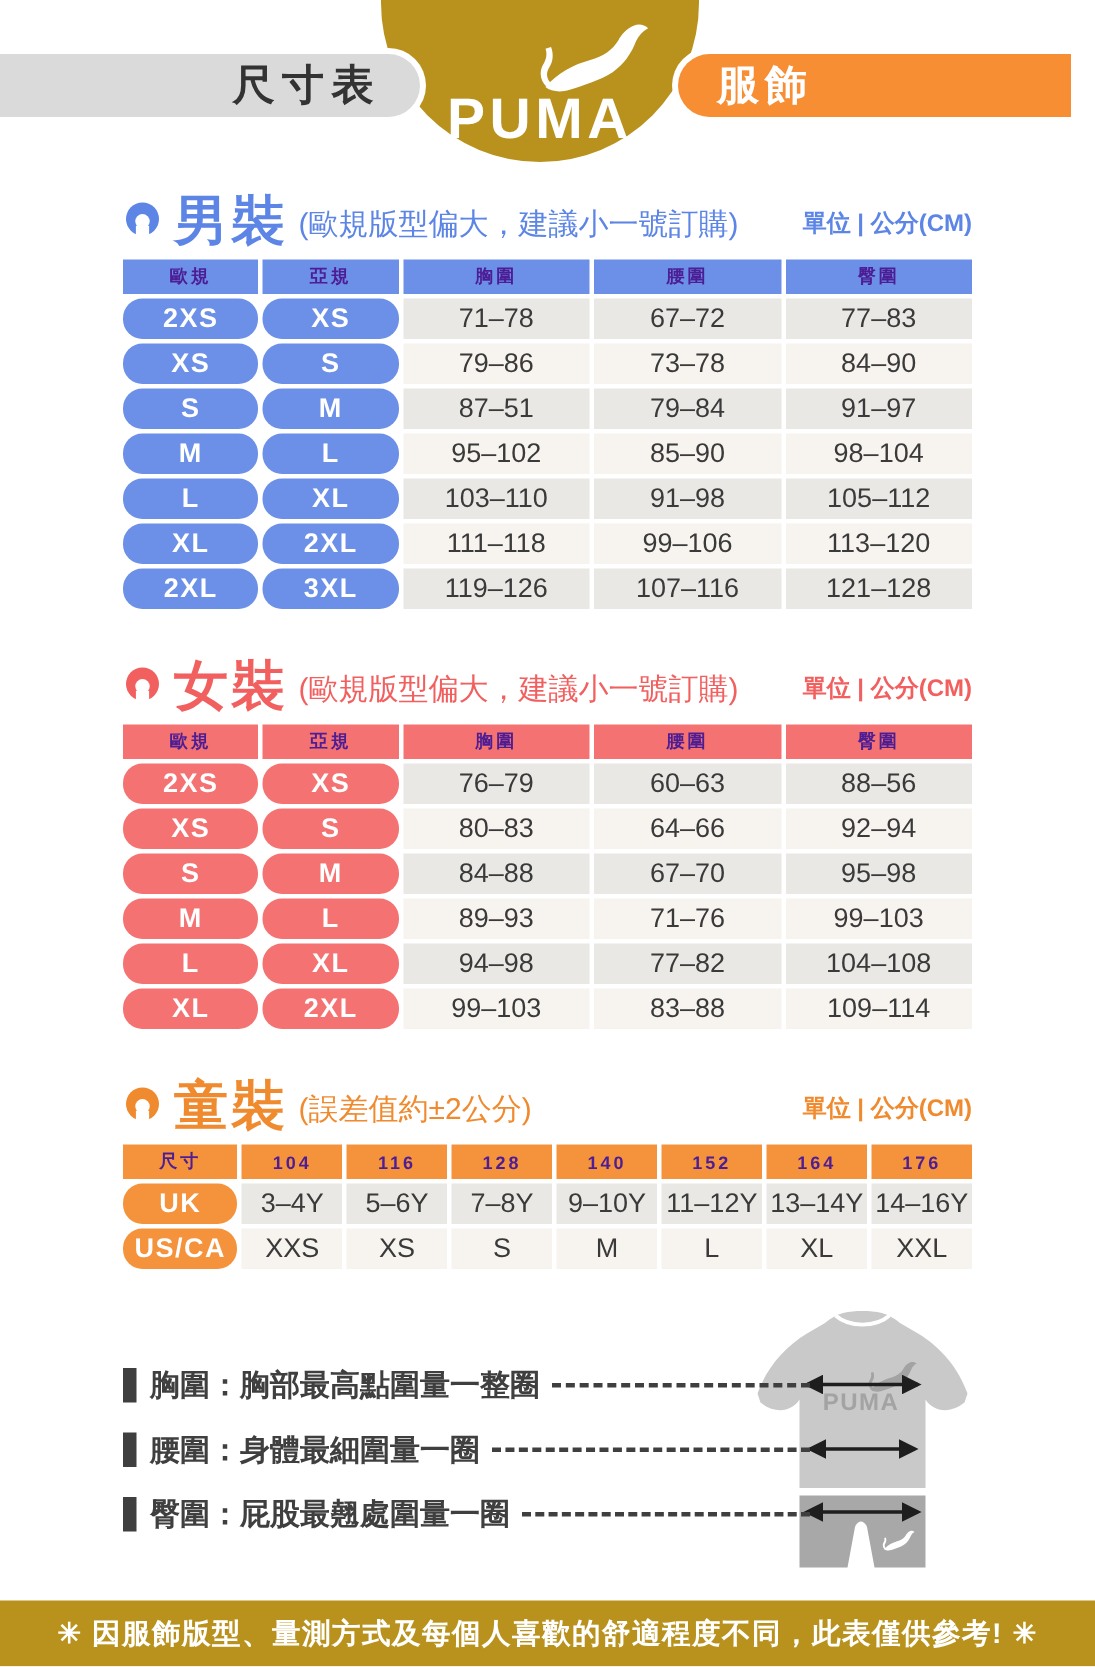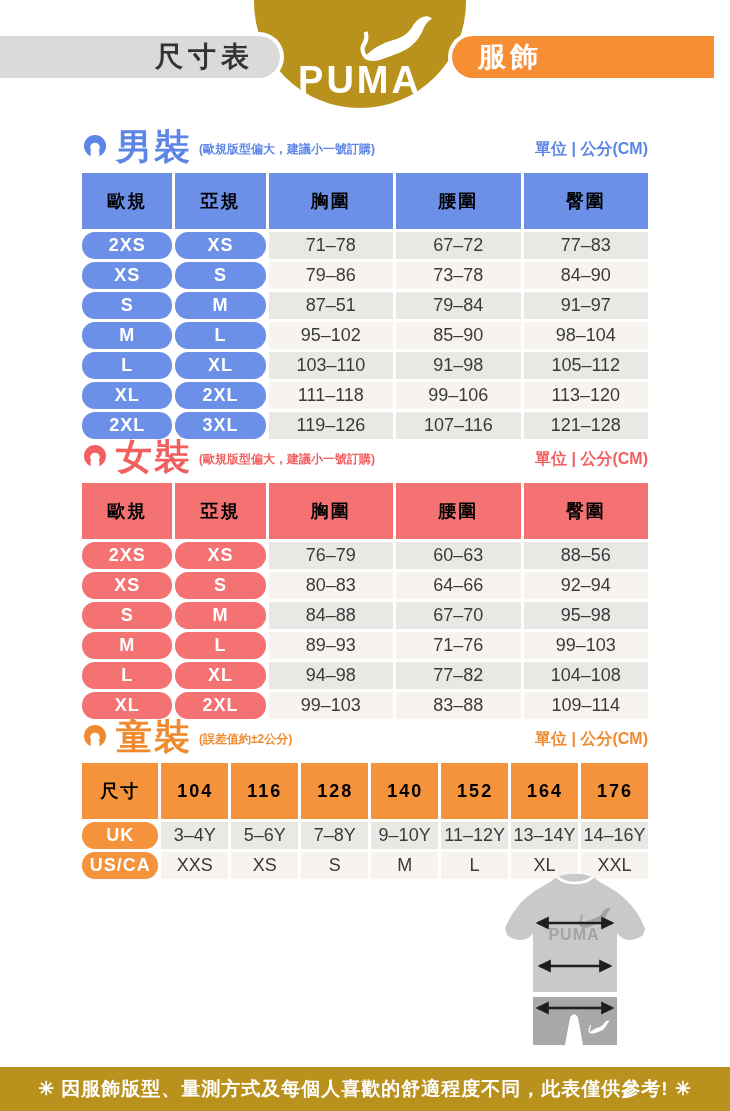--- a/index.html
+++ b/index.html
@@ -21,27 +21,27 @@
               color:#fff;padding-left:26px;letter-spacing:4px;}
 
   
   .section{position:absolute;left:82px;width:566px;}
   .sec-men{top:130px;--accent:#5C85E6;--cell:#6C90E8;}
   .sec-women{top:440px;--accent:#F25F5F;--cell:#F57272;}
   .sec-kids{top:720px;--accent:#F08A2E;--cell:#F5933C;}
   .section-head{display:flex;align-items:center;height:34px;margin-bottom:6px;color:var(--accent);}
   .person-ic{width:26px;height:26px;margin-right:8px;flex:0 0 auto;}
   .sec-title{font-size:36px;font-weight:bold;letter-spacing:2px;}
-  .sec-sub{font-size:12px;font-weight:bold;margin-left:7px;margin-top:4px;}
+  .sec-sub{font-size:20px;font-weight:normal;margin-left:7px;margin-top:4px;}
   .sec-unit{margin-left:auto;font-size:16px;font-weight:bold;margin-top:4px;text-align:center;}
 
   table.size{border-collapse:separate;border-spacing:3px;table-layout:fixed;
              width:572px;margin-left:-3px;}
-  table.size th{background:var(--cell);color:#000000;font-size:18px;font-weight:bold;
-                height:23px;letter-spacing:2px;padding:16px;text-align:center;}
+  table.size th{background:var(--cell);color:#4c1d95;font-size:12px;font-weight:bold;
+                height:23px;letter-spacing:2px;padding:0;text-align:center;}
   table.size td{height:27px;font-size:18px;text-align:center;color:#3A3A3A;padding:0;}
   table.size td.lab{background:var(--cell);color:#fff;font-weight:bold;letter-spacing:1px;border-radius:13px;}
   table.size tbody tr:nth-child(odd) td:not(.lab){background:#E9E8E5;}
   table.size tbody tr:nth-child(even) td:not(.lab){background:#F7F3EF;}
 
   
   .notes{position:absolute;left:82px;top:902px;width:458px;z-index:2;}
   .note-row{height:43px;display:flex;align-items:center;}
   .note-bar{width:9px;height:23px;background:#3F3F3F;margin-right:9px;flex:0 0 auto;}
   .note-text{font-size:20px;font-weight:bold;color:#3F3F3F;white-space:nowrap;}
@@ -294,20 +294,37 @@
             <td>S</td>
             <td>M</td>
             <td>L</td>
             <td>XL</td>
             <td>XXL</td>
           </tr>
         </tbody>
       </table>
   </section>
 
+  <div class="notes">
+    <div class="note-row">
+      <span class="note-bar"></span>
+      <span class="note-text">胸圍：胸部最高點圍量一整圈</span>
+      <span class="note-dash"></span>
+    </div>
+    <div class="note-row">
+      <span class="note-bar"></span>
+      <span class="note-text">腰圍：身體最細圍量一圈</span>
+      <span class="note-dash"></span>
+    </div>
+    <div class="note-row">
+      <span class="note-bar"></span>
+      <span class="note-text">臀圍：屁股最翹處圍量一圈</span>
+      <span class="note-dash"></span>
+    </div>
+  </div>
 
   <svg class="garment" viewBox="0 0 190 175">
     <defs>
       <marker id="ah" viewBox="0 0 10 10" refX="8.2" refY="5" markerWidth="5.5" markerHeight="5.5" orient="auto-start-reverse">
         <path d="M0,0 L10,5 L0,10 Z" fill="#1e1e1e"></path>
       </marker>
     </defs>
 
     <path fill="#C9C9C9" d="M50,10 C58,3 66,2 75,2 C84,2 92,3 100,10 L112,17 C127,26 139,40 145,57
          L143,63 C133,71 122,69 117,61 L117,120 L33,120 L33,61 C28,69 17,71 7,63

